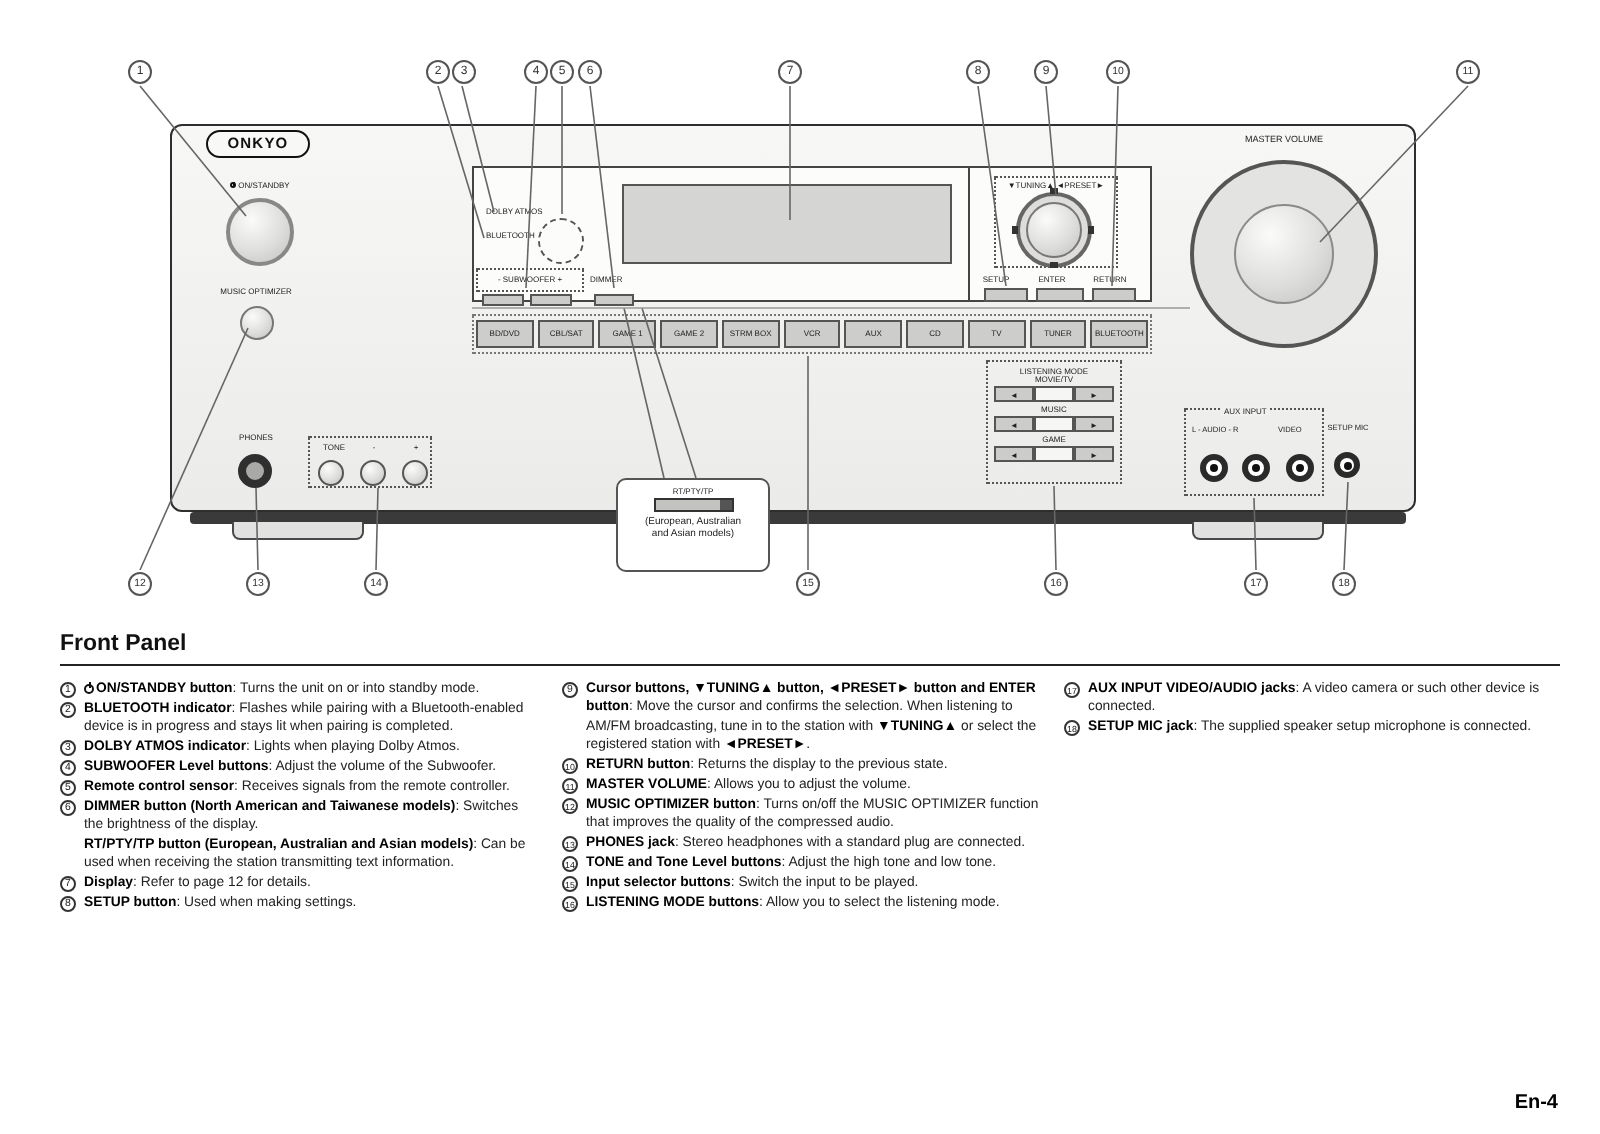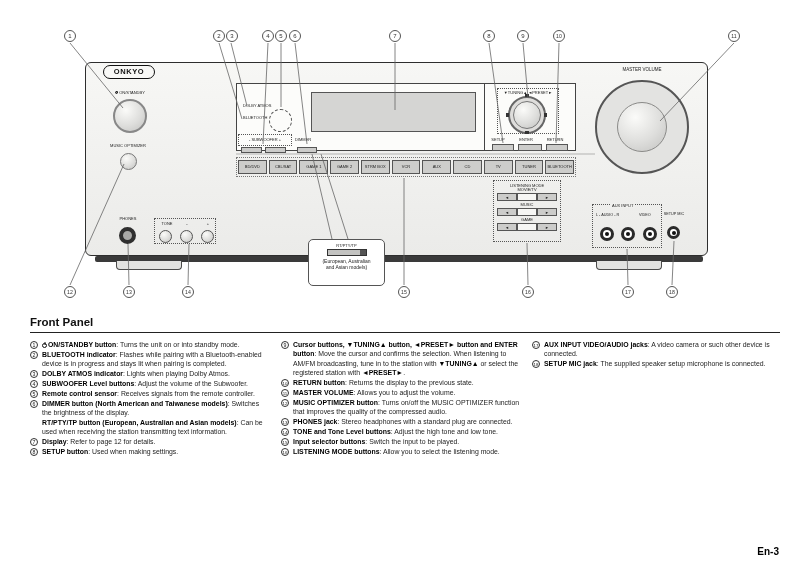--- a/index.html
+++ b/index.html
@@ -277,14 +277,14 @@
         <div class="item"><span class="cnum two">13</span><span><b>PHONES jack</b><span>: Stereo headphones with a standard plug are connected.</span></span></div>
         <div class="item"><span class="cnum two">14</span><span><b>TONE and Tone Level buttons</b><span>: Adjust the high tone and low tone.</span></span></div>
         <div class="item"><span class="cnum two">15</span><span><b>Input selector buttons</b><span>: Switch the input to be played.</span></span></div>
         <div class="item"><span class="cnum two">16</span><span><b>LISTENING MODE buttons</b><span>: Allow you to select the listening mode.</span></span></div>
       </div>
       <div class="col">
         <div class="item"><span class="cnum two">17</span><span><b>AUX INPUT VIDEO/AUDIO jacks</b><span>: A video camera or such other device is connected.</span></span></div>
         <div class="item"><span class="cnum two">18</span><span><b>SETUP MIC jack</b><span>: The supplied speaker setup microphone is connected.</span></span></div>
       </div>
     </div>
-  <div class="pagenum">En-3</div>
+  <div class="pagenum">En-4</div>
 </div>
 
 </body></html>

